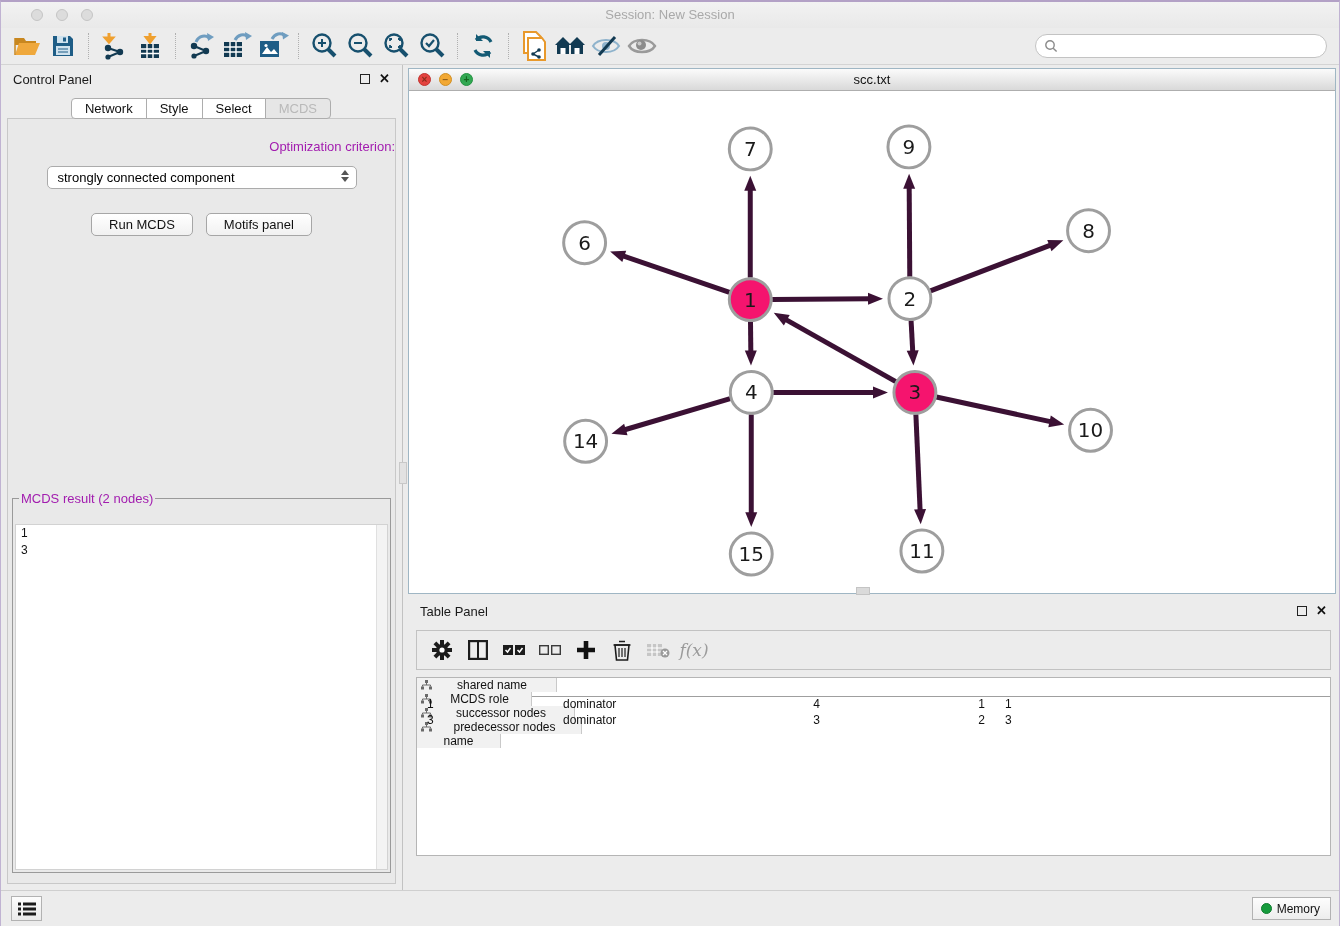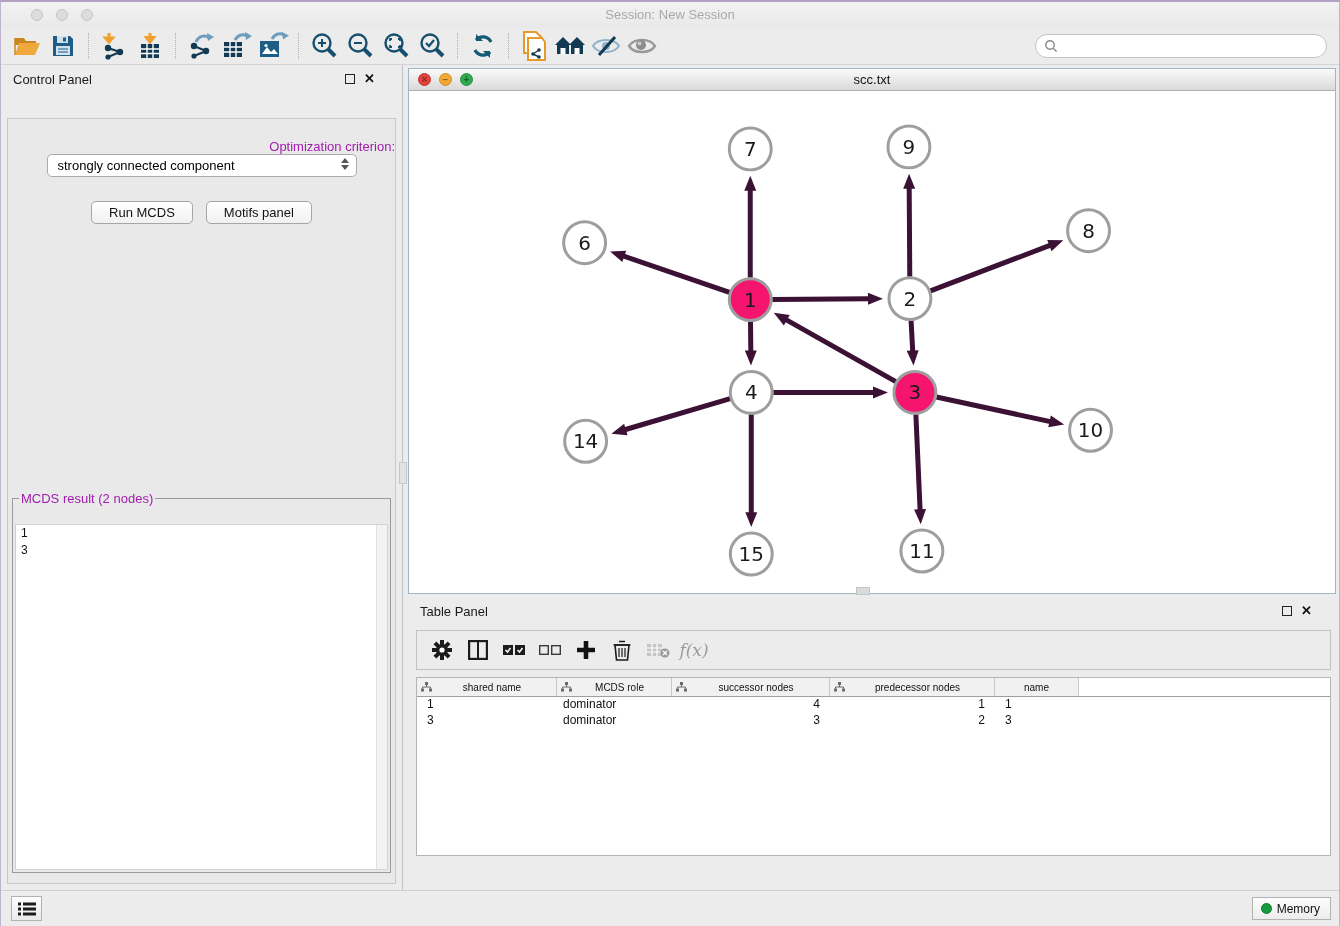--- a/index.html
+++ b/index.html
@@ -16,38 +16,38 @@
   
   .toolbar { position:absolute; top:26px; left:0; right:0; height:37px; display:flex; align-items:center;
              padding-left:8px; border-bottom:1px solid #d4d4d4; background:#ececec; }
   .tool { width:36px; height:31px; display:flex; align-items:center; justify-content:center; border-radius:4px; }
   .tbsep { width:1px; height:26px; border-left:1px dotted #b0b0b0; margin:0 7px; }
   .search { margin-left:auto; margin-right:12px; width:292px; height:24px; background:#fff; border:1px solid #c3c3c3;
             border-radius:12px; display:flex; align-items:center; padding:0 8px; gap:4px; }
   .search input { border:none; outline:none; flex:1; font-size:12px; font-family:"Liberation Sans",sans-serif; background:transparent; }
 
   
-  .panel-head { position:absolute; top:0; left:0; right:15px; height:28px; font-size:13px; color:#1a1a1a;
+  .panel-head { position:absolute; top:0; left:0; right:0; height:28px; font-size:13px; color:#1a1a1a;
                 display:flex; align-items:center; padding:0 12px; }
   .head-icons { margin-left:auto; display:flex; gap:9px; align-items:center; }
   .float-ic { width:10px; height:10px; border:1.5px solid #222; background:transparent; }
   .close-ic { font-size:13px; font-weight:bold; color:#111; line-height:10px; }
 
   
   .control-panel { position:absolute; left:0; top:63px; width:402px; bottom:36px; background:#ececec;
                    border-right:1px solid #c2c2c2; }
   .cp-tabs { position:absolute; top:33px; left:0; width:100%; display:flex; justify-content:center; z-index:3; }
   .seg-tab { height:21px; line-height:19px; padding:0 13px; background:#fff; border:1px solid #adadad;
              font-size:13px; color:#111; margin-left:-1px; }
   .seg-tab:first-child { border-radius:4px 0 0 4px; }
   .seg-tab:last-child  { border-radius:0 4px 4px 0; }
   .seg-tab.disabled { background:#e6e6e6; color:#b9b9b9; }
   .cp-body { position:absolute; top:53px; left:6px; right:6px; bottom:6px; border:1px solid #c8c8c8; background:#e9e9e9; }
   .opt-label { text-align:right; margin-top:20px; font-size:13px; color:#a21caf; }
-  .selectbox { position:relative; margin:0 auto 0 auto; width:310px; height:23px; background:#fff;
+  .selectbox { position:relative; margin:12px auto 0 auto; width:310px; height:23px; background:#fff;
                border:1px solid #ababab; border-radius:5px; font-size:13px; line-height:21px; padding:0 24px 0 10px; }
   .stepper { position:absolute; right:7px; top:3px; display:flex; flex-direction:column; gap:2px; }
   .tri-up    { width:0; height:0; border-left:4px solid transparent; border-right:4px solid transparent; border-bottom:5px solid #555; }
   .tri-down  { width:0; height:0; border-left:4px solid transparent; border-right:4px solid transparent; border-top:5px solid #555; }
   .btn-row { display:flex; justify-content:center; gap:13px; margin-top:24px; }
   .mac-btn { height:23px; padding:0 17px; font-size:13px; line-height:21px; color:#111; background:linear-gradient(#ffffff,#f1f1f1);
              border:1px solid #a6a6a6; border-radius:5px; }
   fieldset.result { position:absolute; left:4px; right:4px; top:372px; bottom:10px; border:1px solid #9a9a9a; padding:2px; }
   fieldset.result legend { font-size:13px; color:#a21caf; padding:0 2px; margin-left:4px; }
   .result-inner { position:absolute; left:2px; right:2px; top:18px; bottom:2px; background:#fff; border:1px solid #d2d2d2; }
@@ -70,21 +70,21 @@
   .light.green  { background:#32a852; border:1px solid #239241; color:rgba(0,60,0,0.6); }
   .nw-canvas { position:absolute; left:0; right:0; top:22px; bottom:0; background:#fff; }
 
   
   .table-panel { position:absolute; left:407px; top:595px; right:0; bottom:36px; background:#ececec; }
   .tp-toolbar { position:absolute; top:33px; left:8px; right:8px; height:40px; border:1px solid #c2c2c2;
                 display:flex; align-items:center; padding-left:10px; gap:6px; }
   .tp-tool { width:30px; height:30px; display:flex; align-items:center; justify-content:center; }
   .fx { font-family:"DejaVu Serif", serif; font-style:italic; font-size:17px; color:#9b9b9b; }
   .tp-table { position:absolute; top:80px; left:8px; right:8px; bottom:34px; background:#fff; border:1px solid #b5b5b5; }
-  .t-header { display:flex; height:19px; border-bottom:1px solid #9f9f9f; font-size:10px; color:#111; }
+  .t-header { display:flex; height:19px; border-bottom:1px solid #9f9f9f; font-size:12px; color:#111;flex-direction:column; }
   .t-hcell { background:#f1f1f1; border-right:1px solid #c9c9c9; display:flex; align-items:center; padding:0 4px; }
   .t-hcell .lbl { flex:1; text-align:center; }
   .t-row { display:flex; height:16px; font-size:12px; color:#111; }
   .t-cell { padding:0 10px; overflow:hidden; white-space:nowrap; }
   .ar { text-align:right; }
   .tp-tabs { position:absolute; left:276px; bottom:6px; display:flex; }
 
   
   .statusbar { position:absolute; left:0; right:0; bottom:0; height:36px; background:#ececec; border-top:1px solid #cfcfcf; }
   .sb-left-btn { position:absolute; left:10px; top:5px; width:31px; height:25px; background:linear-gradient(#fdfdfd,#eaeaea);
@@ -247,20 +247,26 @@
   </div>
 </div>
 
 <div class="control-panel">
   <div class="panel-head">
     <span>Control Panel</span>
     <span class="head-icons">
       <span class="float-ic"></span>
       <span class="close-ic">✕</span>
     </span>
+  </div>
+  <div class="cp-tabs">
+    <div class="seg-tab">Network</div>
+    <div class="seg-tab">Style</div>
+    <div class="seg-tab">Select</div>
+    <div class="seg-tab disabled">MCDS</div>
   </div>
   <div class="cp-body">
     <div class="opt-label">Optimization criterion:</div>
     <div class="selectbox">
       <span>strongly connected component</span>
       <span class="stepper">
           <span class="tri-up"></span>
           <span class="tri-down"></span>
         </span>
     </div>

